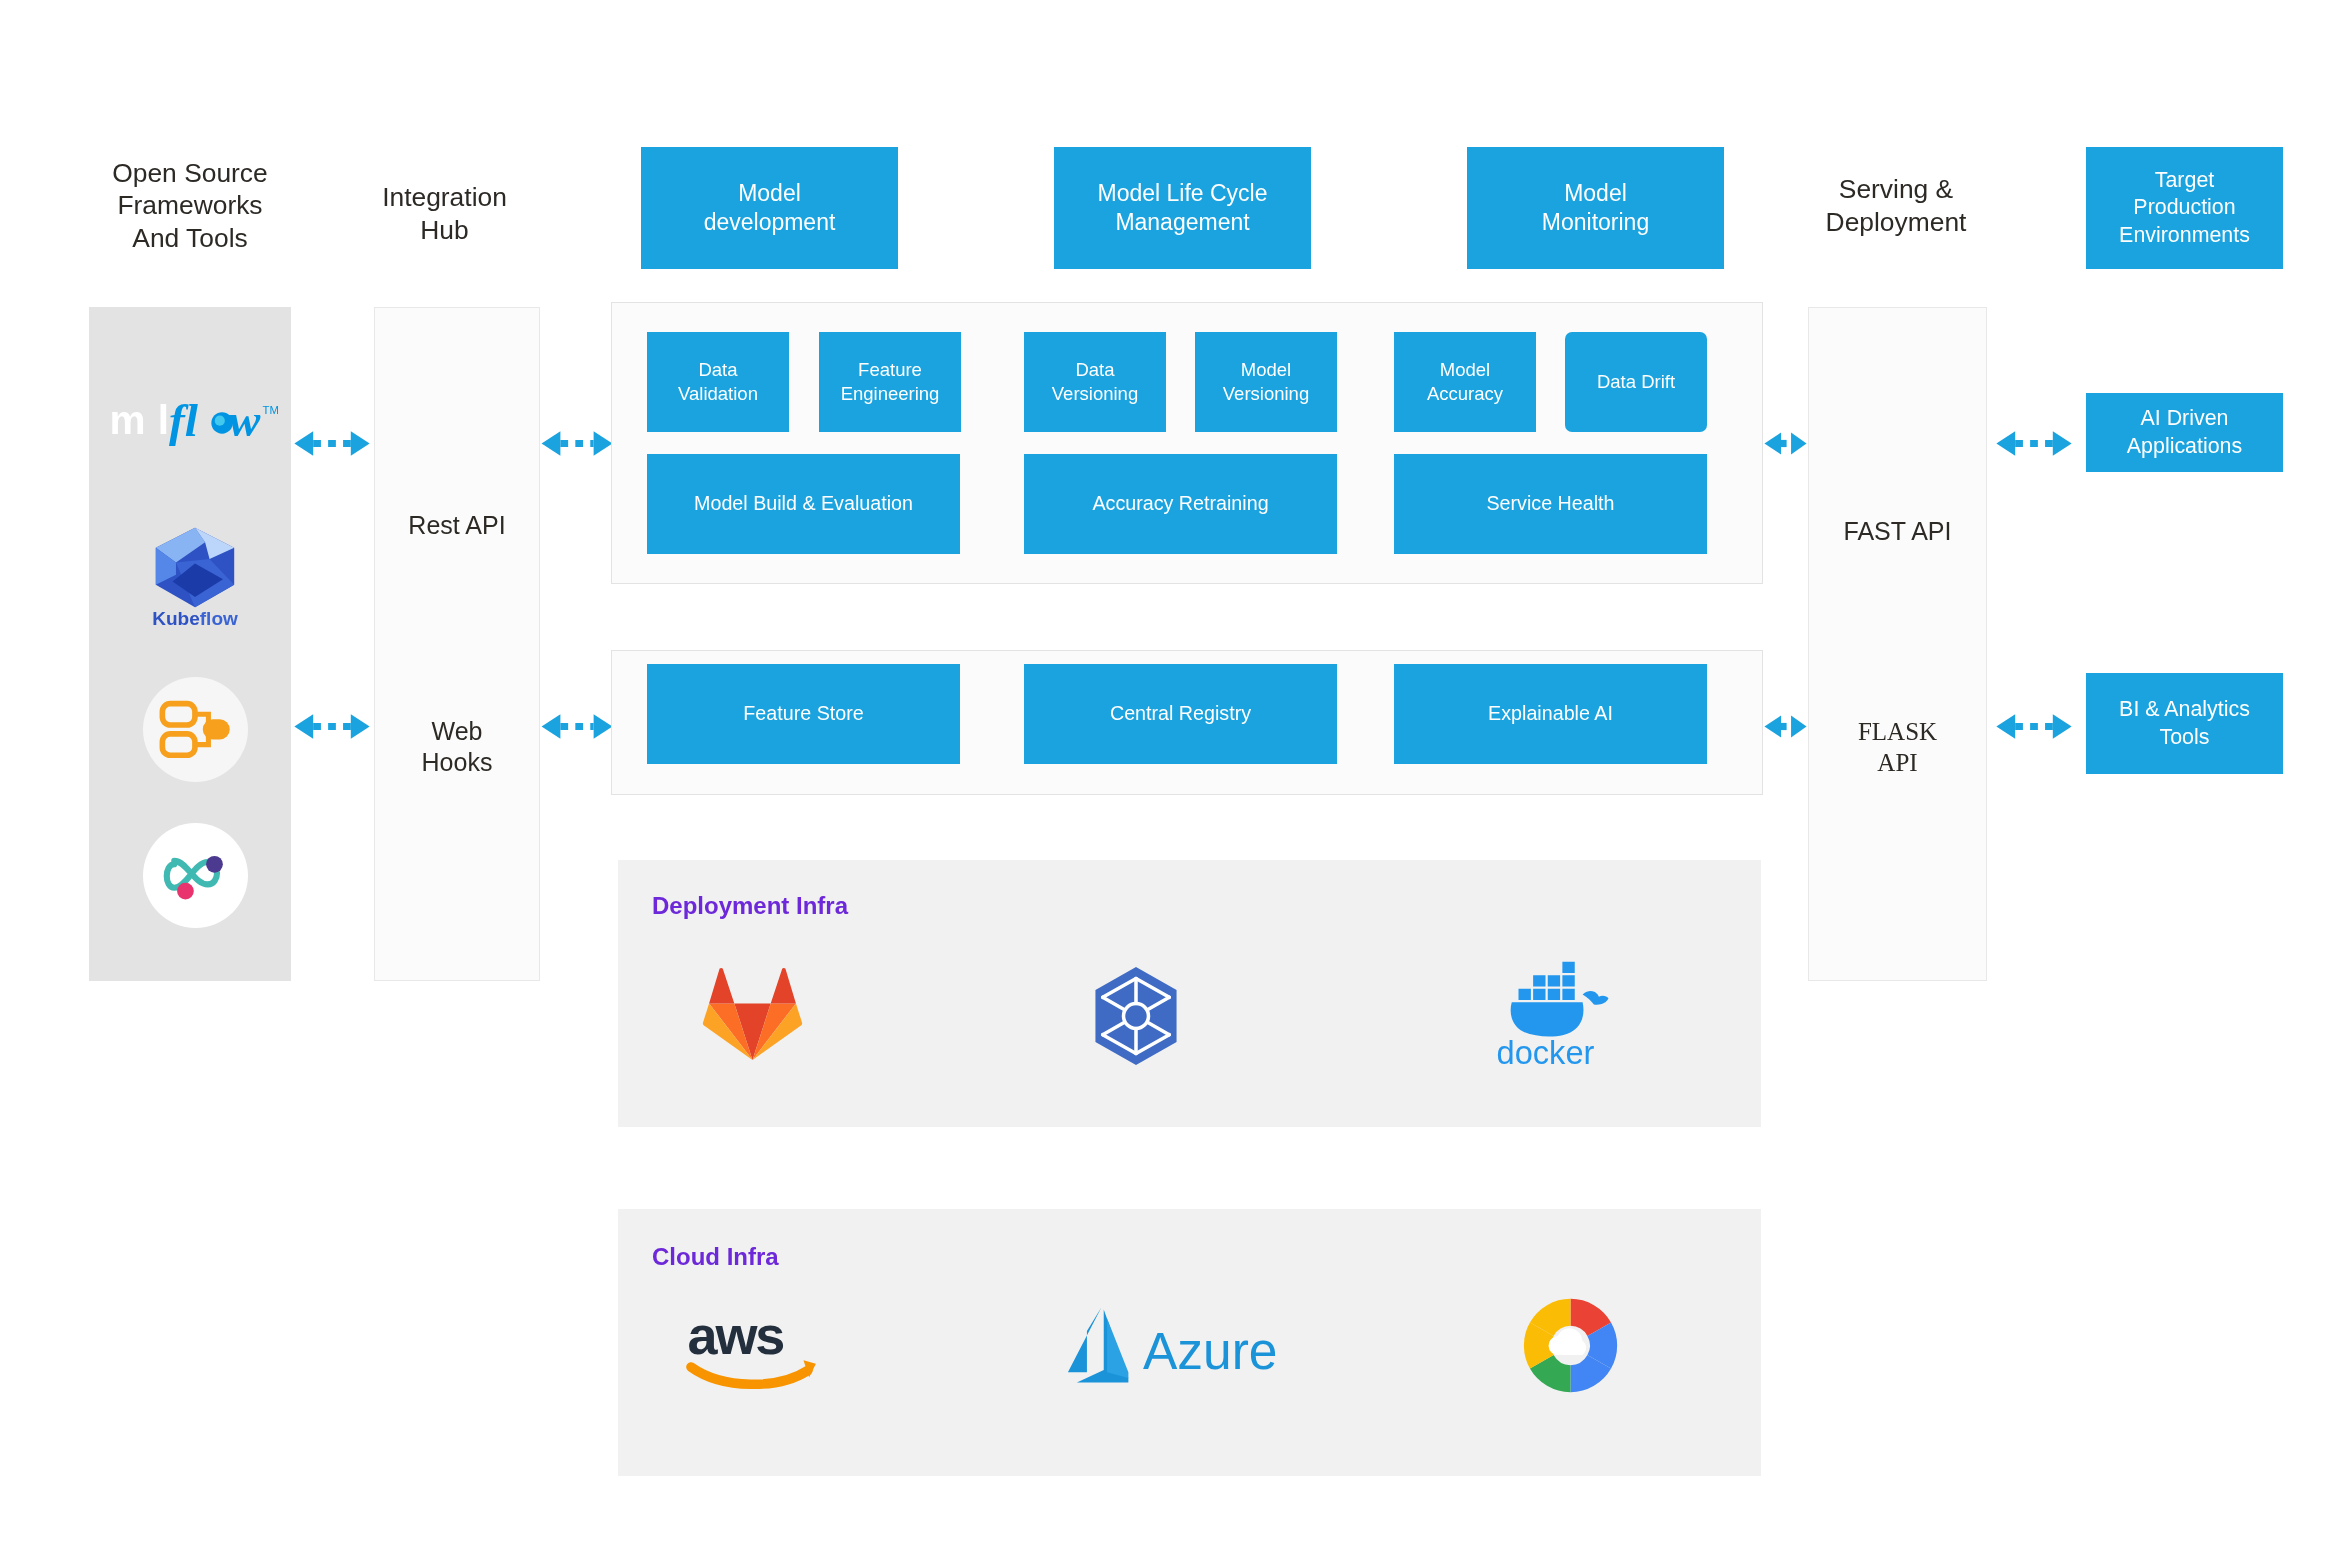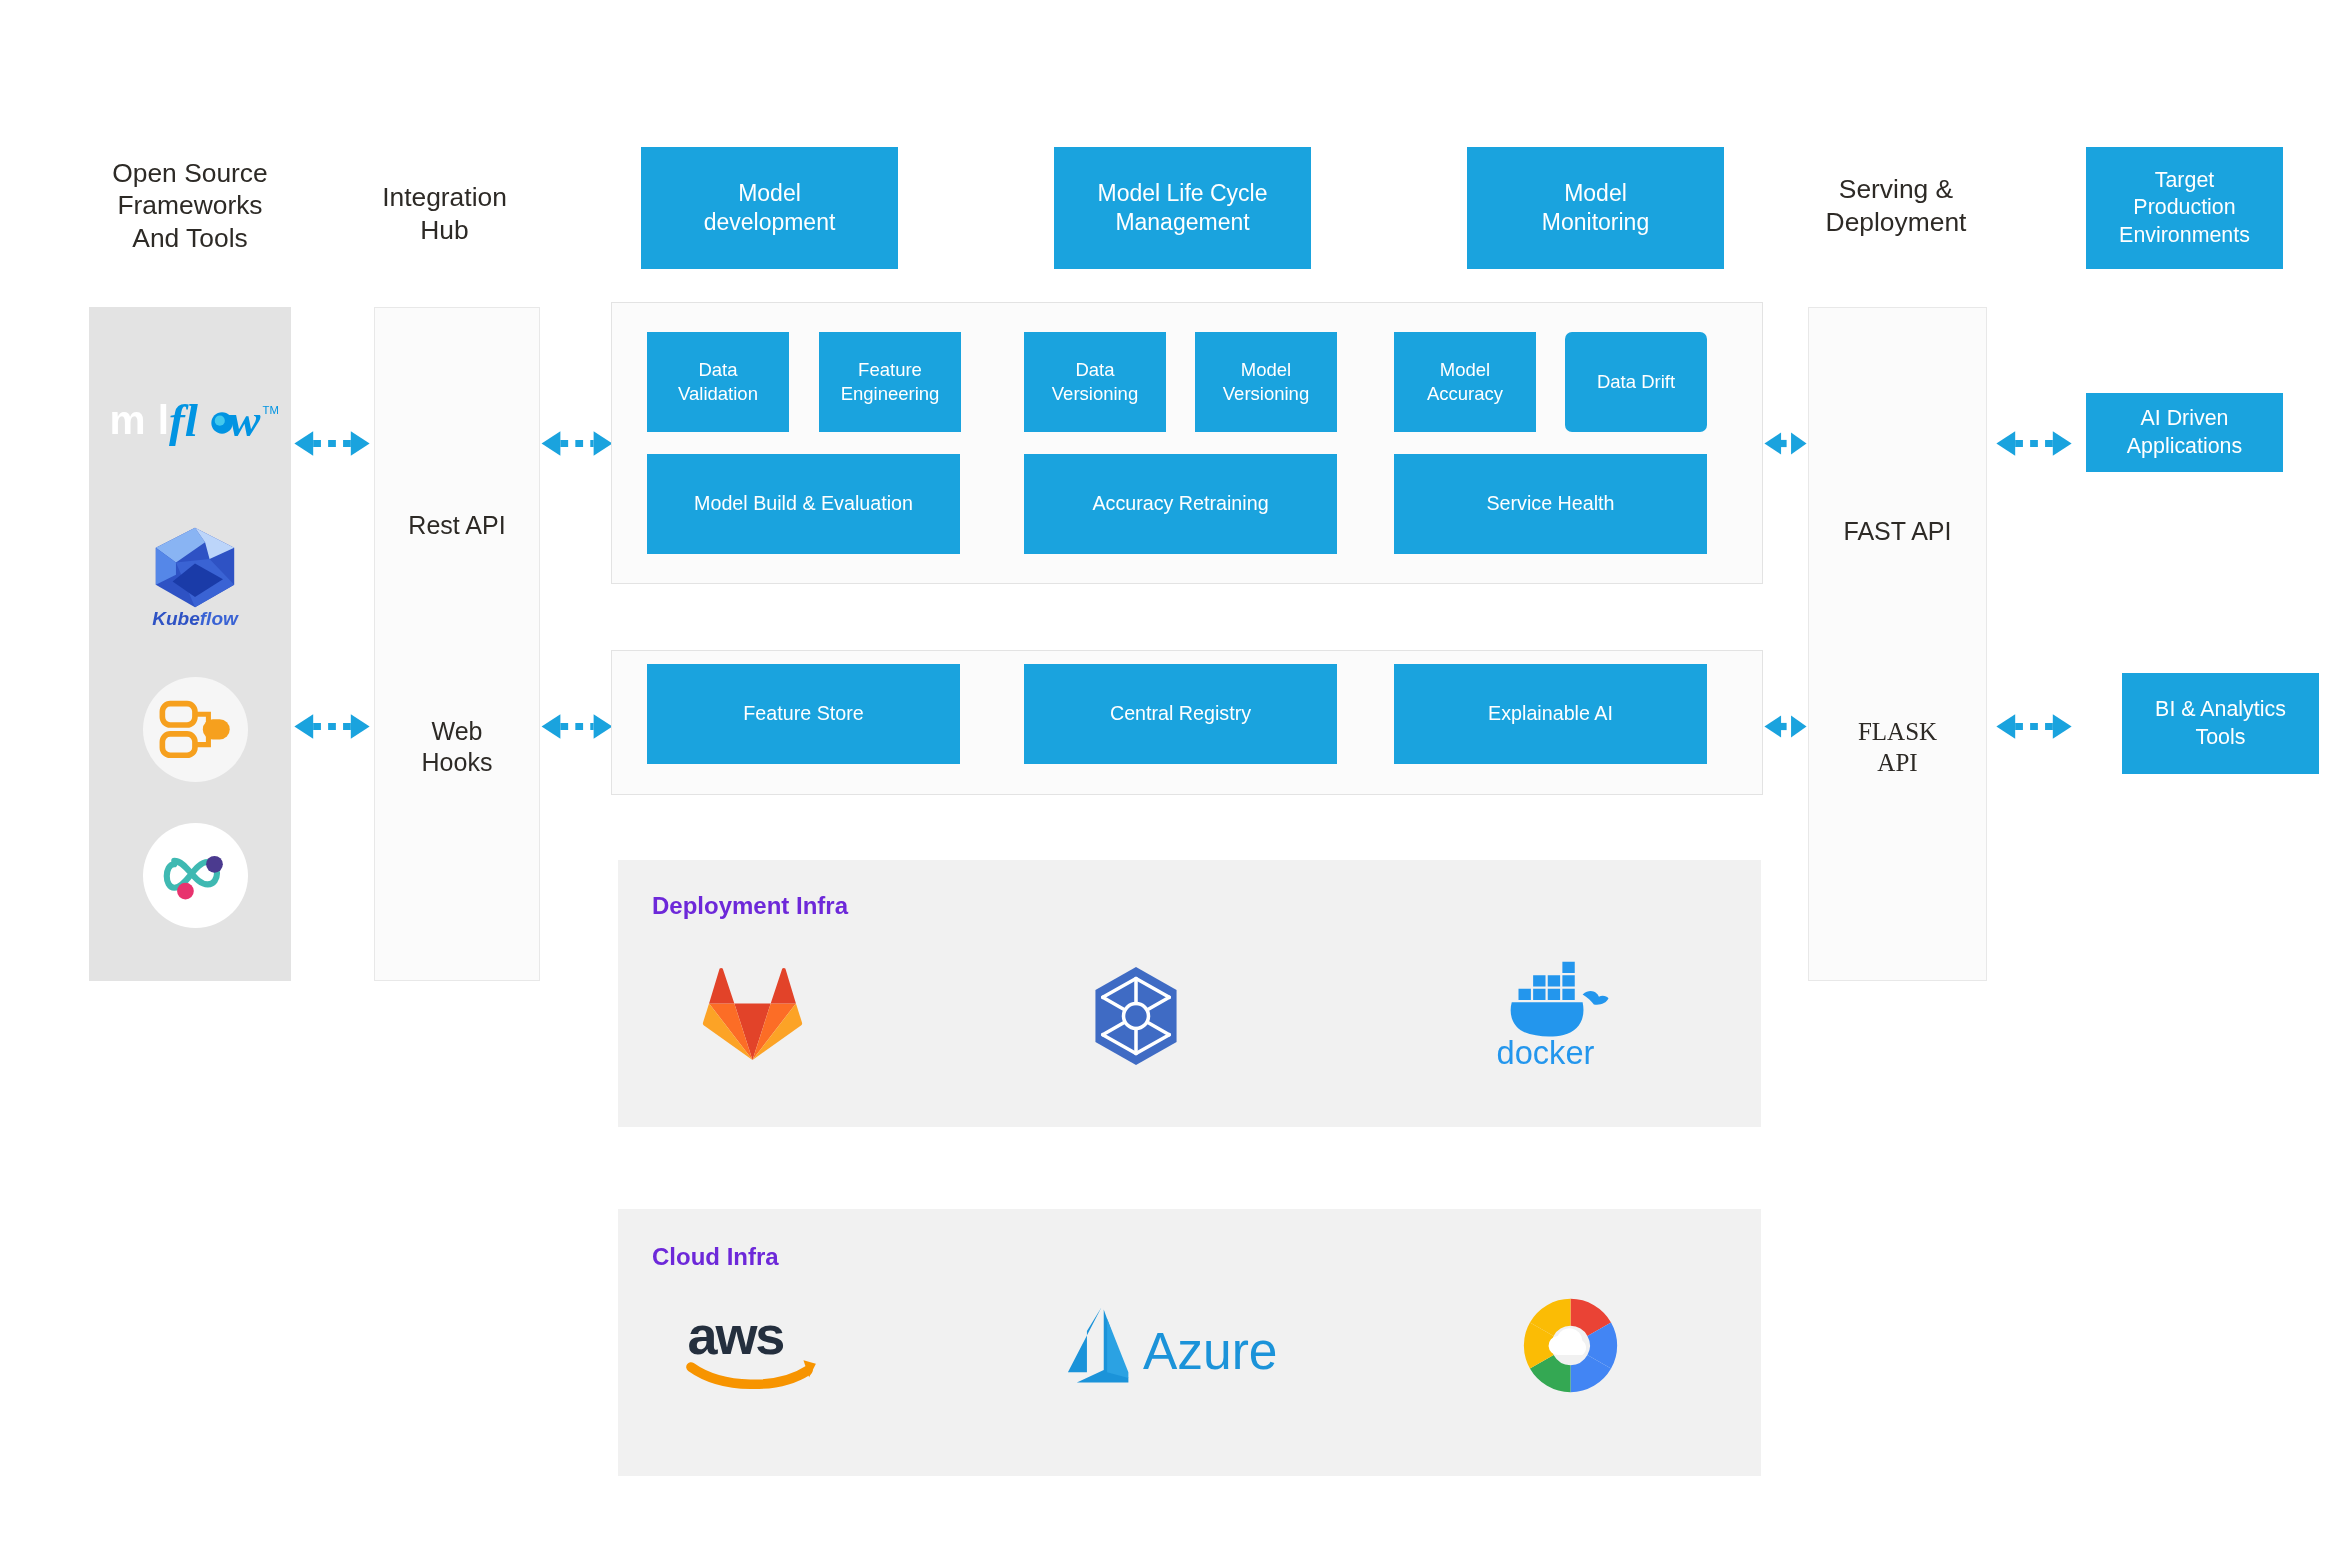--- a/index.html
+++ b/index.html
@@ -98,21 +98,21 @@
     <text x="92" y="82" font-family="'Liberation Sans',sans-serif" font-size="72" font-weight="700" fill="#FFFFFF">l</text>
 
     <text x="112" y="86" font-family="'Liberation Serif',serif" font-size="84" font-weight="700" font-style="italic" fill="#0194E2">fl</text>
     <circle cx="206" cy="62" r="19" fill="#0194E2"></circle>
     <circle cx="202" cy="58" r="9" fill="#43C9ED"></circle>
     <text x="218" y="86" font-family="'Liberation Serif',serif" font-size="84" font-weight="700" font-style="italic" fill="#0194E2">w</text>
     <text x="278" y="46" font-family="'Liberation Sans',sans-serif" font-size="20" fill="#0194E2">TM</text>
   </svg>
 </div>
 
-<div class="logo" style="left:139px;top:523px;width:112px;height:104px;font-style:italic;">
+<div class="logo" style="left:139px;top:523px;width:112px;height:104px;">
   <svg width="112" height="104" viewBox="0 0 200 185">
     <polygon points="100,8 170,44 170,110 100,150 30,110 30,44" fill="#2E52C4"></polygon>
     <polygon points="100,8 30,44 66,70 118,34" fill="#89B4F3"></polygon>
     <polygon points="30,44 30,110 66,92 66,70" fill="#5587E8"></polygon>
     <polygon points="100,8 170,44 126,64 118,34" fill="#BCD5FA"></polygon>
     <polygon points="66,70 126,64 170,110 100,150" fill="#3A63D4"></polygon>
     <polygon points="100,72 150,100 100,132 60,104" fill="#1A3BA8"></polygon>
     <text x="100" y="182" text-anchor="middle" font-family="'Liberation Sans',sans-serif" font-size="34" font-weight="700" fill="#2E52C4">Kube<tspan fill="#3A63D4">flow</tspan></text>
   </svg>
 </div>
@@ -224,21 +224,21 @@
 <div class="arrow" style="left:1996px;top:711px;width:76px;height:31px;">
   <svg width="76" height="31" viewBox="0 0 136 56">
     <polygon points="0,28 34,6 34,50" fill="#1AA3DE"></polygon>
     <polygon points="136,28 102,6 102,50" fill="#1AA3DE"></polygon>
     <line x1="34" y1="28" x2="102" y2="28" stroke="#1AA3DE" stroke-width="13" stroke-dasharray="14 13"></line>
   </svg>
 </div>
 
 <div class="blue-head" style="left:2086px;top:393px;width:197px;height:79px;white-space:pre-line;font-size:21.4px;">AI Driven
 Applications</div>
-<div class="blue-head" style="left:2086px;top:673px;width:197px;height:101px;white-space:pre-line;font-size:21.4px;margin-left:36px;">BI &amp;  Analytics
+<div class="blue-head" style="left:2086px;top:673px;width:197px;height:101px;white-space:pre-line;font-size:21.4px;">BI &amp;  Analytics
 Tools</div>
 
 <div class="infra" style="left:618px;top:860px;width:1143px;height:267px;"></div>
 <div class="infra-title" style="left:652px;top:892px;width:450px;">Deployment  Infra</div>
 
 <div class="logo" style="left:702px;top:965px;width:101px;height:101px;">
   <svg width="101" height="101" viewBox="0 0 100 96">
     <path d="M50 92 L68 36 H32 Z" fill="#E24329"></path>
     <path d="M50 92 L32 36 H7 Z" fill="#FC6D26"></path>
     <path d="M7 36 L1 55 a3 3 0 0 0 1 3 L50 92 Z" fill="#FCA326"></path>

